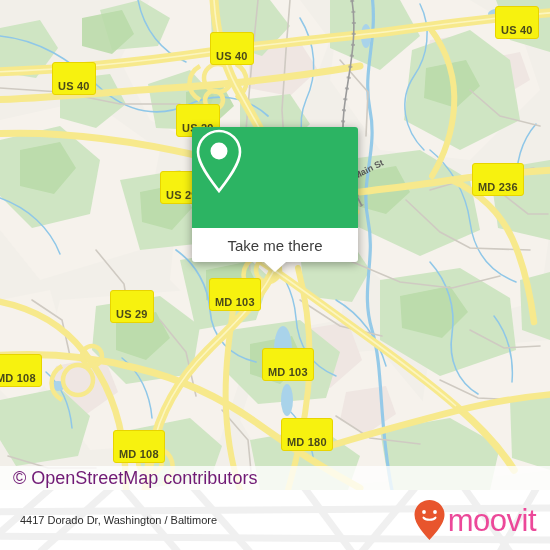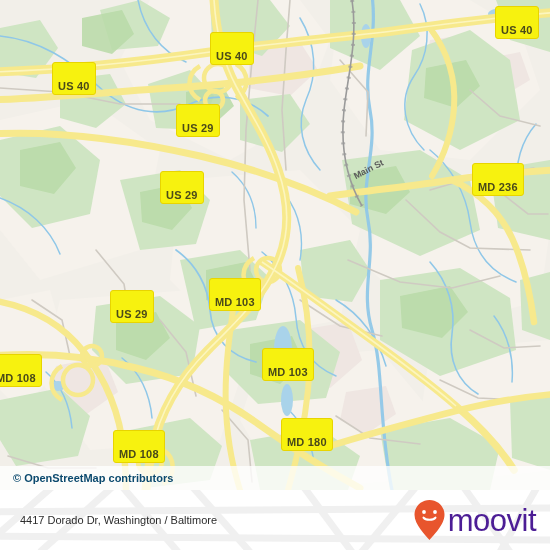--- a/index.html
+++ b/index.html
@@ -107,24 +107,23 @@
     top: 466px;
     width: 550px;
     height: 24px;
     background: rgba(255,255,255,0.78);
     display: flex;
     align-items: center;
     z-index: 30;
   }
   #attribution-text {
     padding-left: 13px;
-    font-size: 11px;
-    color: #0c4a6e;
-    font-family: "Liberation Sans", sans-serif;
-    font-weight: bold;
+    font-size: 18px;
+    color: #701a75;
+    font-family: "Liberation Sans", sans-serif;
   }
 
   
   #footer {
     position: absolute;
     left: 0;
     top: 490px;
     width: 550px;
     height: 60px;
     background: #ffffff;
@@ -150,21 +149,21 @@
     position: absolute;
     right: 14px;
     top: 50%;
     transform: translateY(-50%);
     display: flex;
     align-items: center;
     z-index: 2;
   }
   #logo-wordmark {
     font-size: 31px;
-    color: #4c1d95;
+    color: #ec4899;
     font-family: "Liberation Sans", sans-serif;
     letter-spacing: -0.5px;
     margin-left: 2px;
     line-height: 1;
   }
 </style>
 </head>
 <body>
 
 <div id="screen">
@@ -349,20 +348,32 @@
     <div class="shield" style="left:160px; top:171px;">US 29</div>
     <div class="shield" style="left:209px; top:278px;">MD 103</div>
     <div class="shield" style="left:110px; top:290px;">US 29</div>
     <div class="shield" style="left:262px; top:348px;">MD 103</div>
     <div class="shield" style="left:-10px; top:354px;">MD 108</div>
     <div class="shield" style="left:281px; top:418px;">MD 180</div>
     <div class="shield" style="left:113px; top:430px;">MD 108</div>
 
     <div class="roadlabel" style="left:352px; top:172px; transform:rotate(-27deg); transform-origin:left top;">Main St</div>
 
+    <div id="popup-card">
+      <div id="popup-green">
+        <svg width="54" height="68" viewBox="0 0 54 68">
+          <path d="M27 4 C15.4 4 6 13.4 6 25 C6 38 21 56 27 64 C33 56 48 38 48 25 C48 13.4 38.6 4 27 4 Z" fill="none" stroke="#ffffff" stroke-width="2.6"></path>
+          <circle cx="27" cy="24" r="8.5" fill="#ffffff"></circle>
+        </svg>
+      </div>
+      <div id="popup-white">
+        <span>Take me there</span>
+      </div>
+      <div id="popup-pointer"></div>
+    </div>
 
     <div id="attribution">
       <span id="attribution-text">© OpenStreetMap contributors</span>
     </div>
   </div>
 
   <div id="footer">
     <svg id="footer-watermark" viewBox="0 0 550 60">
       <g stroke="#f0f0f0" stroke-width="7" fill="none">
         <path d="M-20,60 L60,-10"></path>

